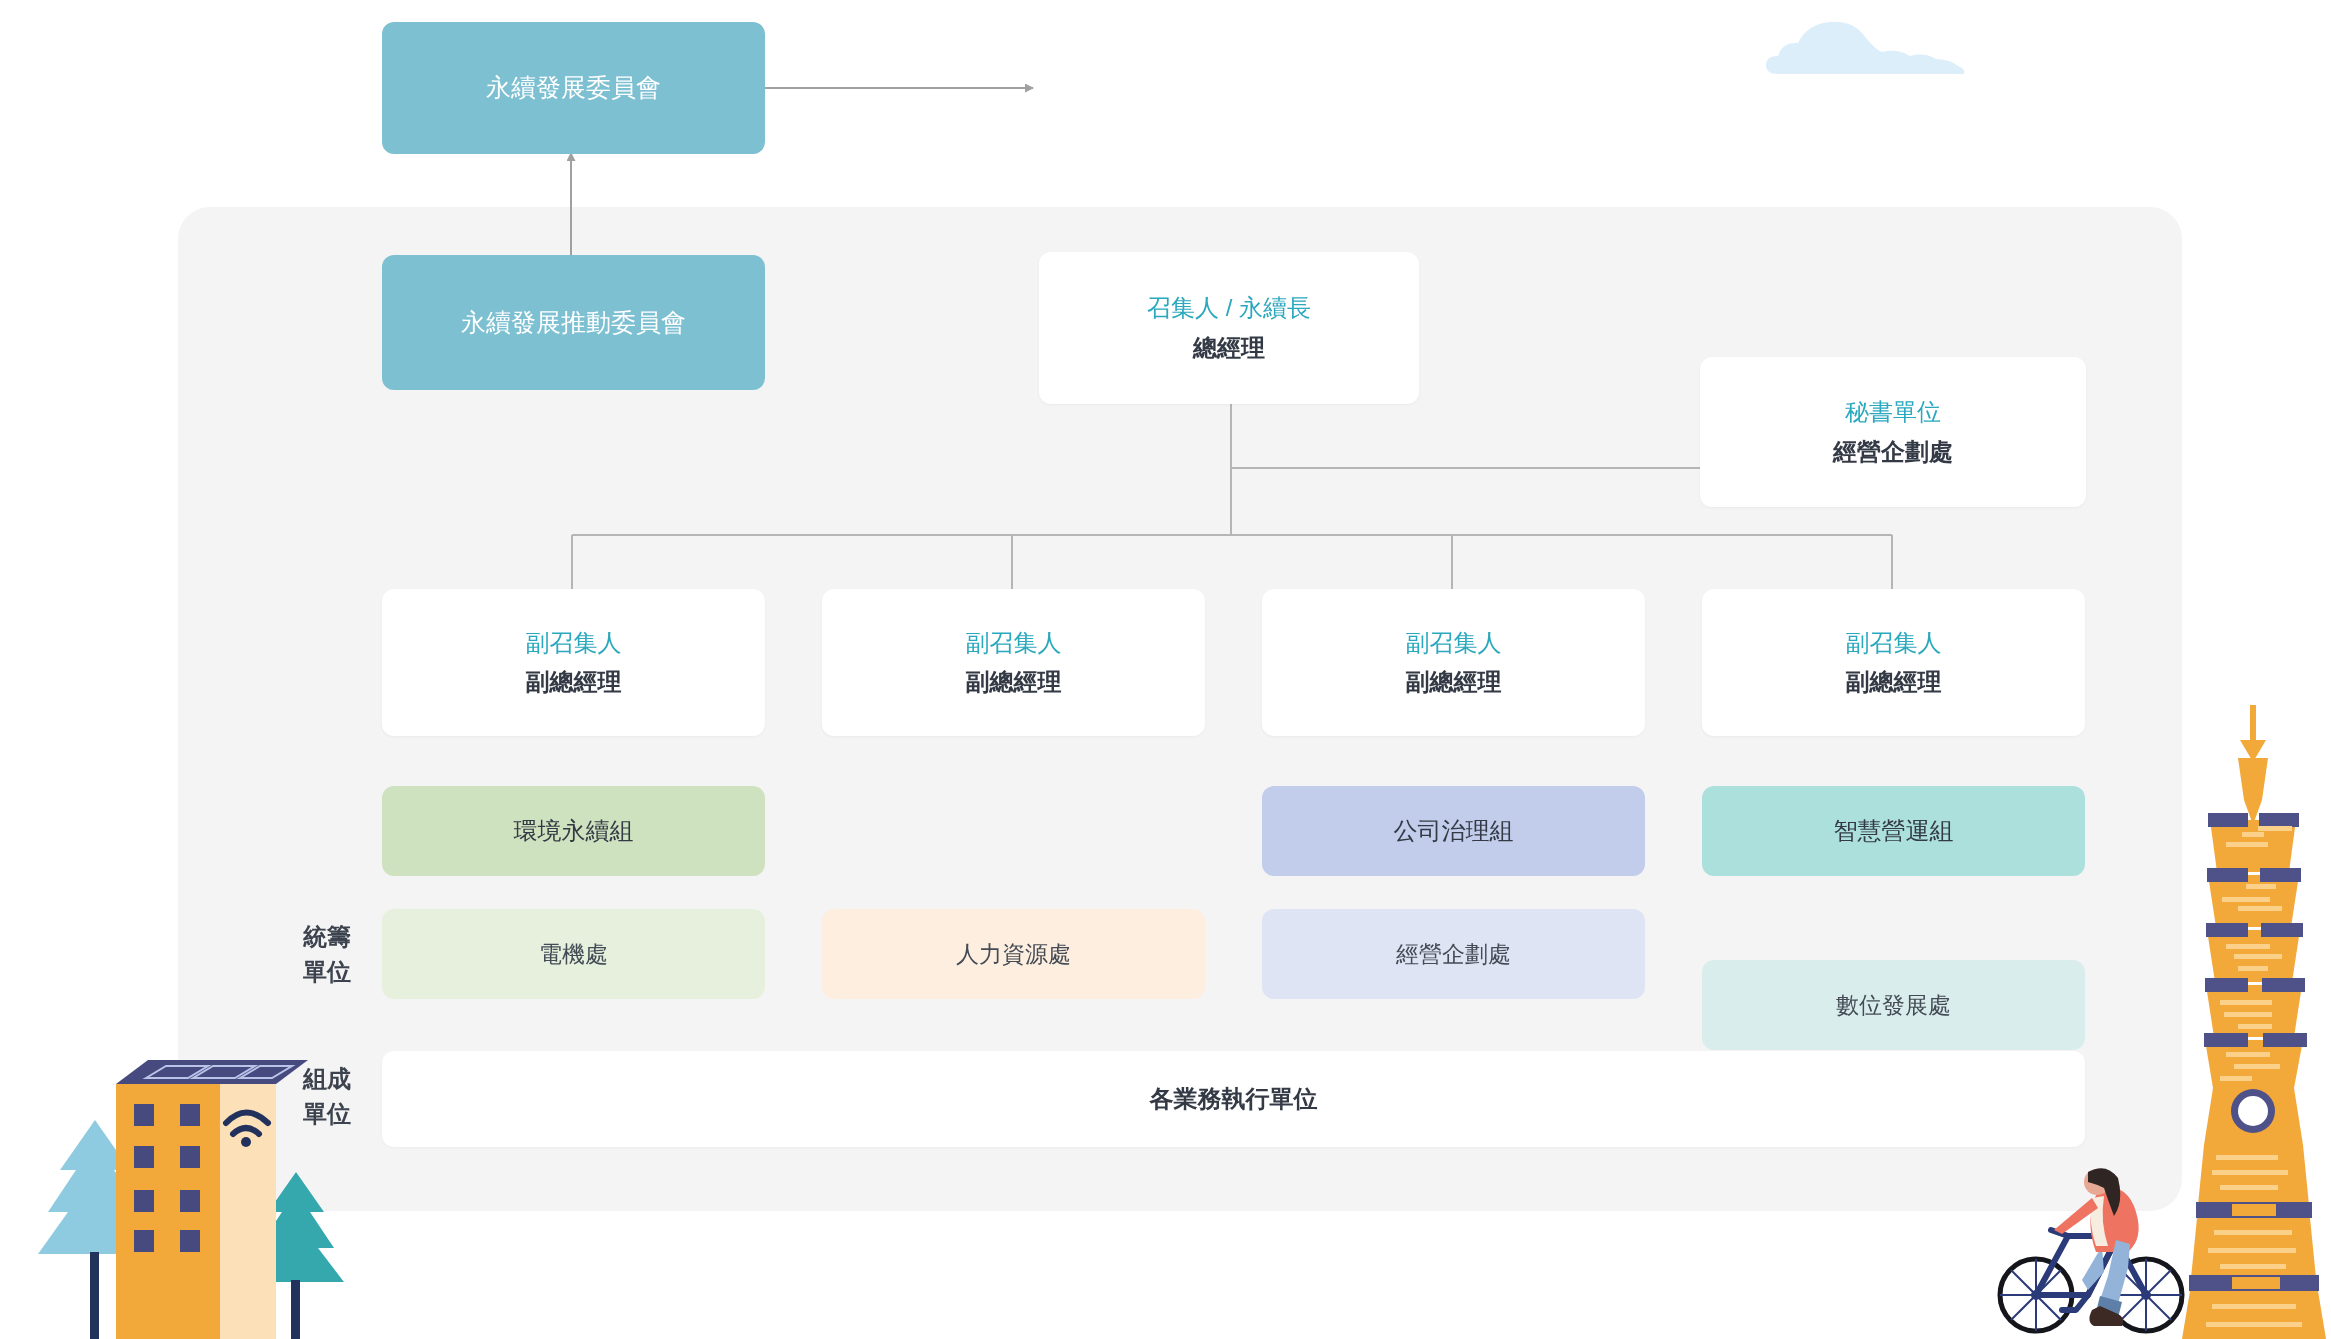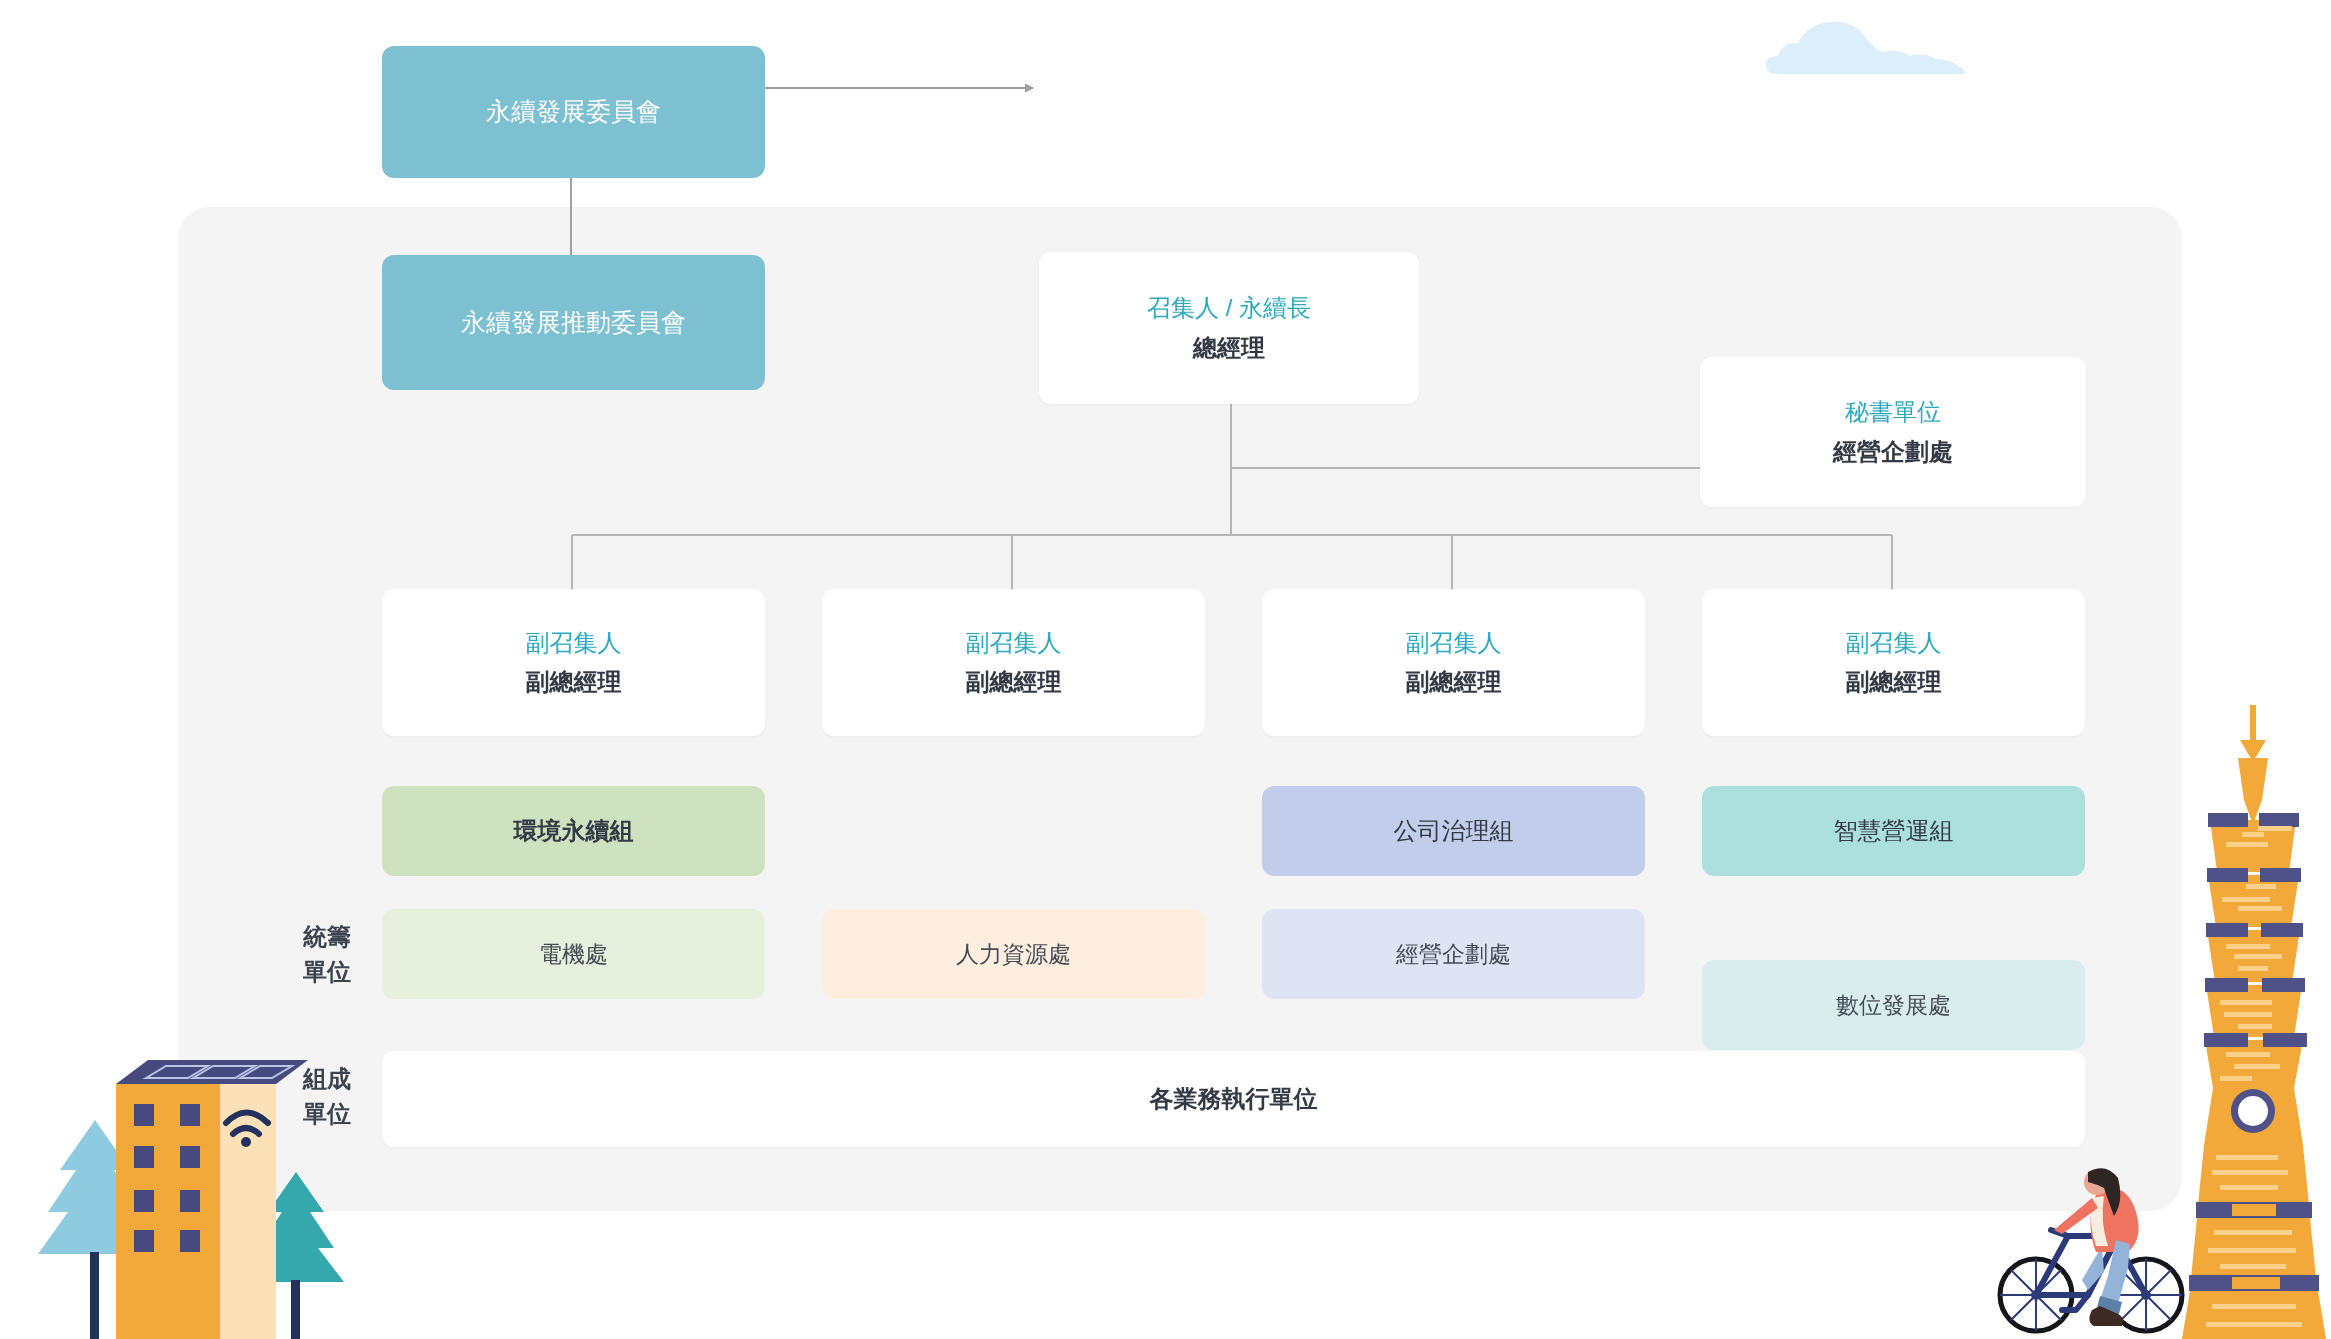--- a/index.html
+++ b/index.html
@@ -121,21 +121,21 @@
     <line x1="1231" y1="468" x2="1704" y2="468" stroke="#b5b5b5" stroke-width="2"></line>
 
     <line x1="572" y1="535" x2="1892" y2="535" stroke="#b5b5b5" stroke-width="2"></line>
 
     <line x1="572" y1="535" x2="572" y2="589" stroke="#b5b5b5" stroke-width="2"></line>
     <line x1="1012" y1="535" x2="1012" y2="589" stroke="#b5b5b5" stroke-width="2"></line>
     <line x1="1452" y1="535" x2="1452" y2="589" stroke="#b5b5b5" stroke-width="2"></line>
     <line x1="1892" y1="535" x2="1892" y2="589" stroke="#b5b5b5" stroke-width="2"></line>
   </svg>
 
-  <div class="node teal" style="left:382px; top:22px; width:383px; height:132px;margin-top:24px;">
+  <div class="node teal" style="left:382px; top:22px; width:383px; height:132px;">
     <div class="t1">永續發展委員會</div>
   </div>
 
 
   <div class="node teal" style="left:382px; top:255px; width:383px; height:135px;">
     <div class="t1">永續發展推動委員會</div>
   </div>
 
   <div class="node white" style="left:1039px; top:252px; width:380px; height:152px;">
     <div class="t1">召集人 / 永續長</div>
@@ -157,21 +157,21 @@
   </div>
   <div class="node white" style="left:1262px; top:589px; width:383px; height:147px;">
     <div class="t1">副召集人</div>
     <div class="t2">副總經理</div>
   </div>
   <div class="node white" style="left:1702px; top:589px; width:383px; height:147px;">
     <div class="t1">副召集人</div>
     <div class="t2">副總經理</div>
   </div>
 
-  <div class="node chip" style="left:382px; top:786px; width:383px; height:90px; background:#cfe2bf;font-weight:bold;">
+  <div class="node chip" style="left:382px; top:786px; width:383px; height:90px; background:#cfe2bf;">
     <span>環境永續組</span>
   </div>
   <div class="node chip" style="left:1262px; top:786px; width:383px; height:90px; background:#c2cdeb;">
     <span>公司治理組</span>
   </div>
   <div class="node chip" style="left:1702px; top:786px; width:383px; height:90px; background:#ace0dc;">
     <span>智慧營運組</span>
   </div>
 
   <div class="row-label" style="left:272px; top:920px;">

